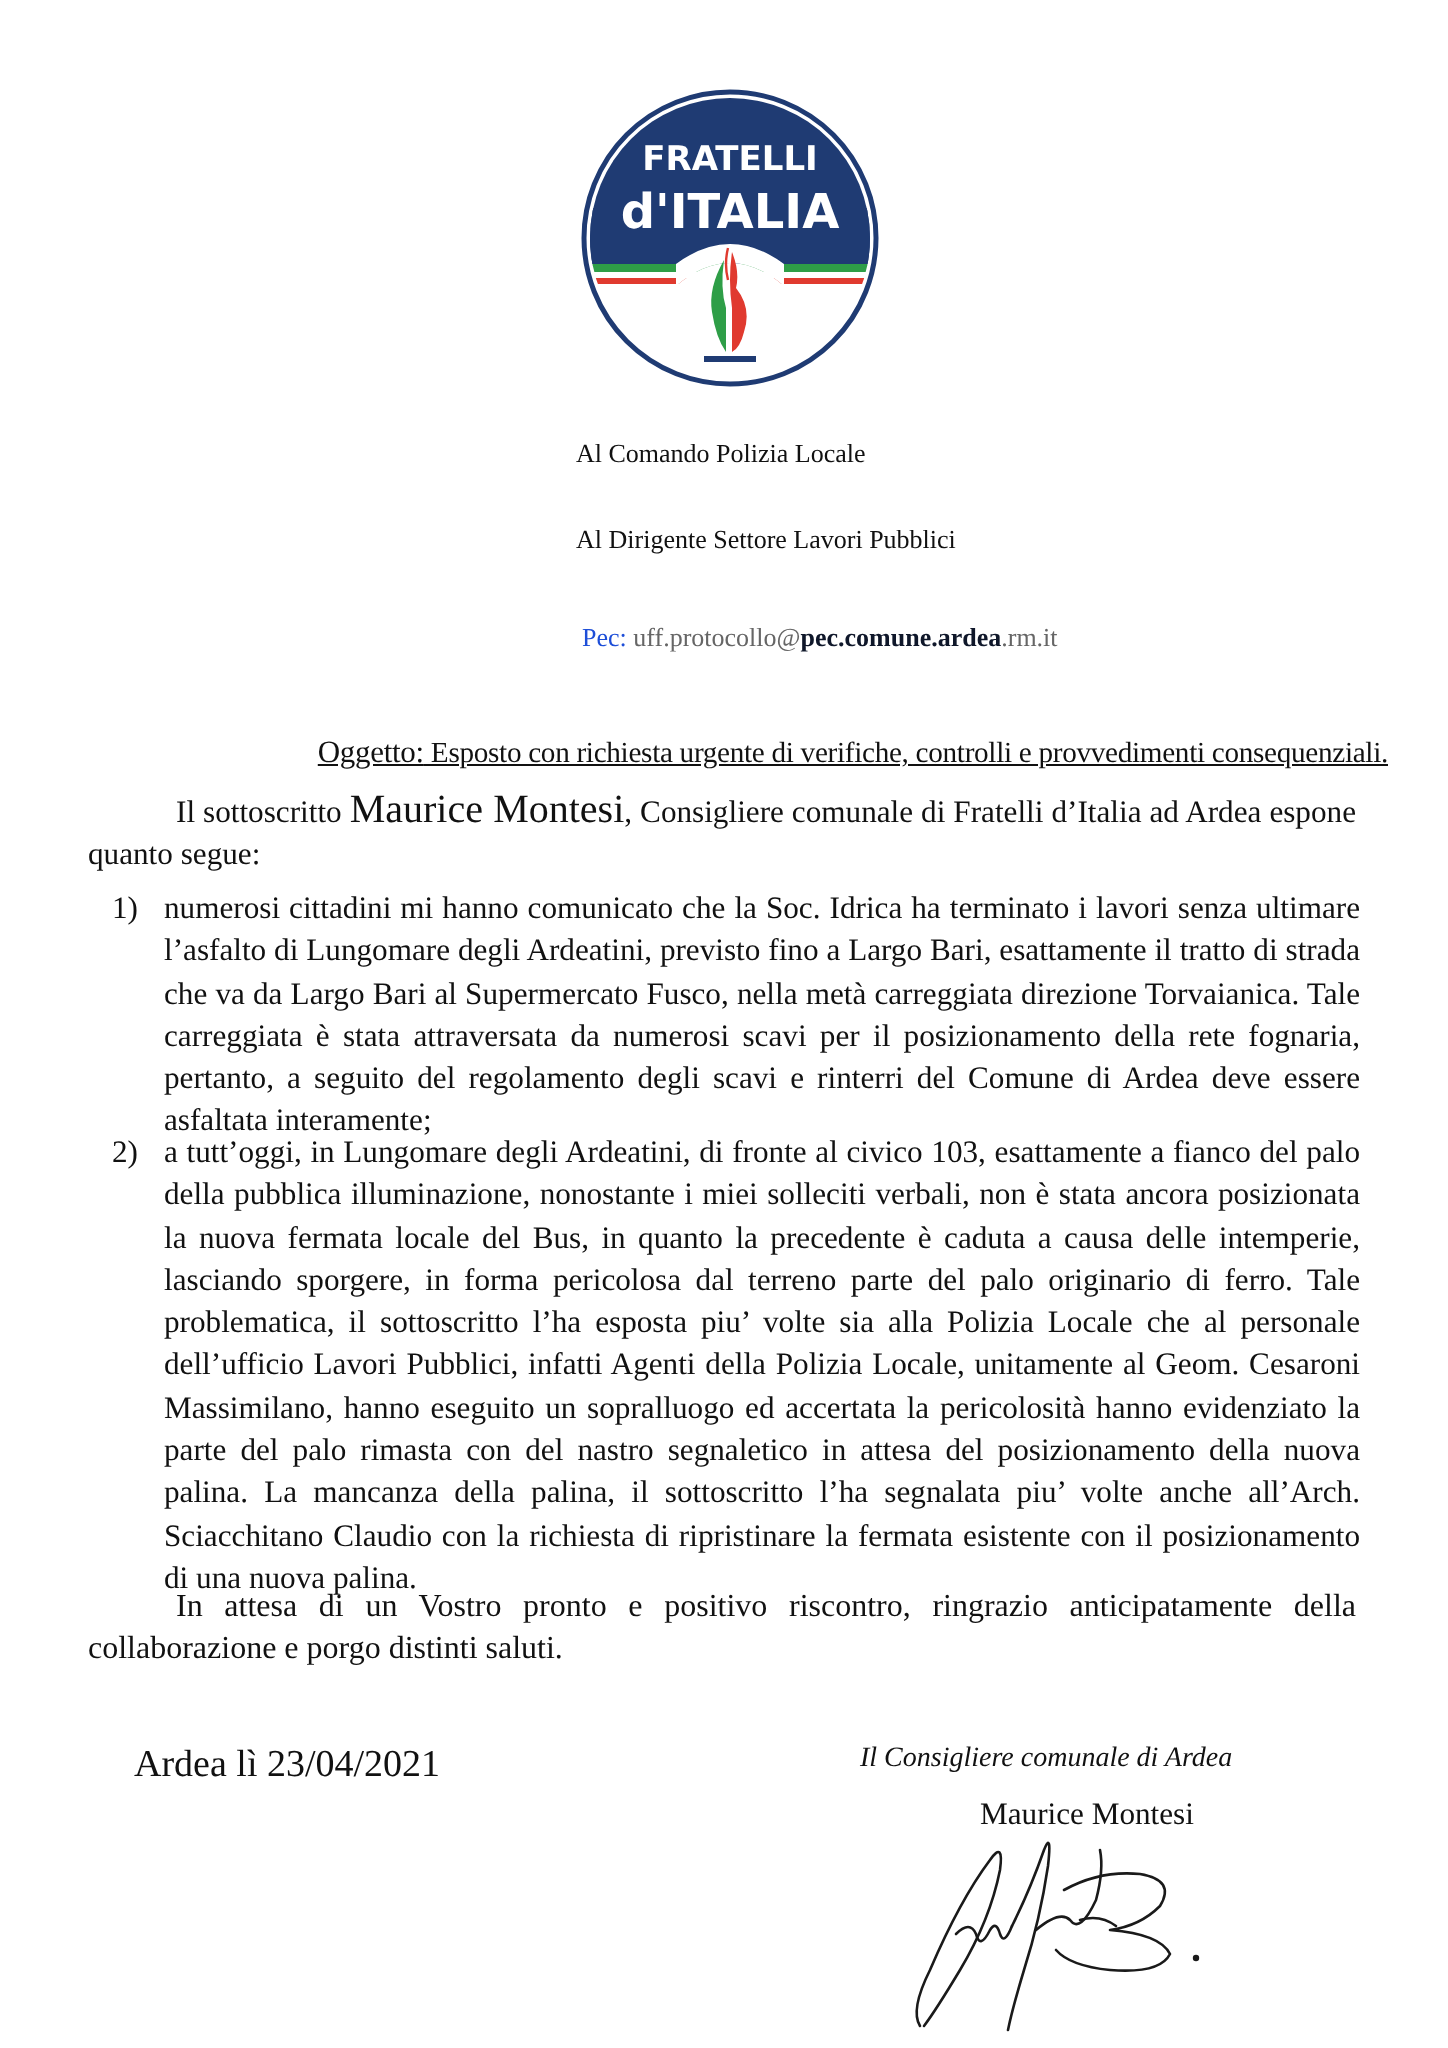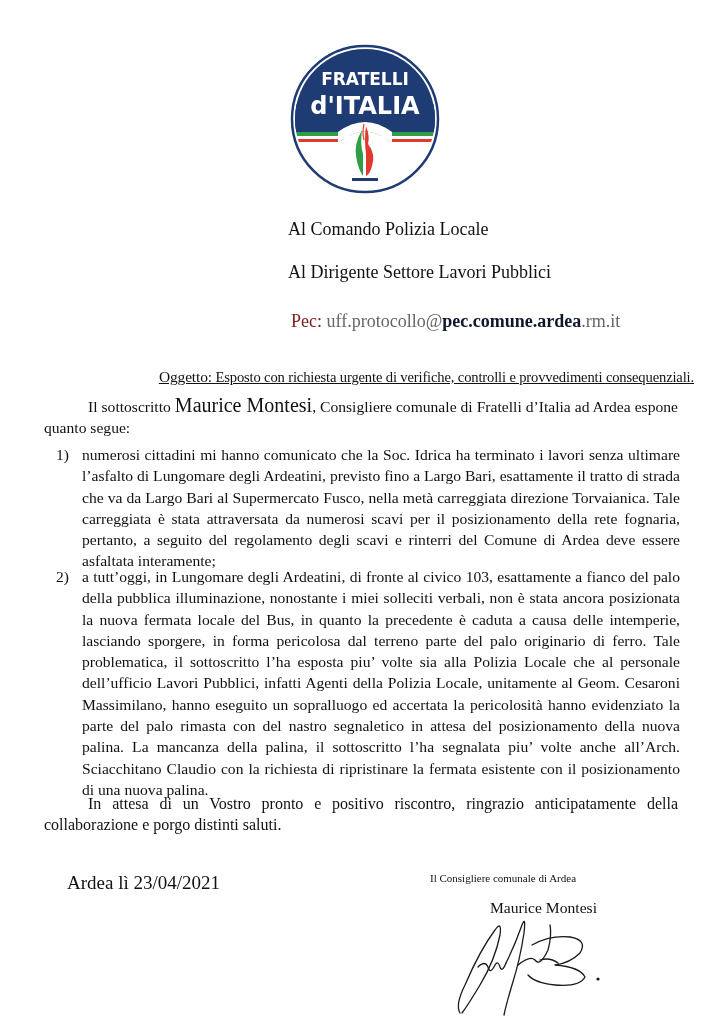--- a/index.html
+++ b/index.html
@@ -1,44 +1,44 @@
 <!DOCTYPE html>
 <html><head>
 <meta charset="utf-8">
 <style>
   html, body { margin: 0; padding: 0; background: #ffffff; }
   body { width: 724px; height: 1024px; position: relative; overflow: hidden;
          font-family: "Liberation Serif", "DejaVu Serif", serif; color: #111; }
   .logo { position: absolute; left: 290px; top: 44px; width: 150px; height: 150px; }
-  .addr { position: absolute; left: 288px; font-size: 18px; font-family: Liberation Serif, serif; }
+  .addr { position: absolute; left: 288px; font-size: 13px; font-family: Liberation Serif, serif; }
   .addr.a1 { top: 219px; }
   .addr.a2 { top: 262px; }
   .addr.a3 { top: 311px; left: 291px; }
-  .pec-label { color: #7f1d1d; }
+  .pec-label { color: #1d4ed8; }
   .pec-val { color: #666; }
   .pec-val b { font-weight: bold; color: #0f172a; }
   .subject { position: absolute; left: 44px; top: 368px; width: 650px;
              font-size: 14.6px; font-weight: normal; text-decoration: underline;
              white-space: nowrap; letter-spacing: -0.15px; text-align: right; }
   .subject .lbl { font-size: 15.5px; }
   .intro { position: absolute; left: 44px; top: 395px; width: 634px;
            font-size: 15.6px; line-height: 21px; text-align: justify; }
   .intro .first { text-indent: 44px; }
   .intro .name { font-size: 20px; }
   .list { position: absolute; left: 44px; width: 636px; font-size: 15.6px;
           line-height: 21.3px; text-align: justify; }
   .list.i1 { top: 444px; }
   .list.i2 { top: 566px; }
   .list .num { position: absolute; left: 12px; top: 0; }
   .list .txt { margin-left: 38px; }
   .closing { position: absolute; left: 44px; top: 793px; width: 634px;
              font-size: 16px; line-height: 21px; text-align: justify;
              text-indent: 44px; }
   .place-date { position: absolute; left: 67px; top: 872px; font-size: 19px; }
-  .sign-title { position: absolute; left: 430px; top: 872px; font-size: 11px; }
+  .sign-title { position: absolute; left: 430px; top: 872px; font-size: 14px; font-style: italic; }
   .sign-name { position: absolute; left: 490px; top: 899px; font-size: 15.6px; }
   .signature { position: absolute; left: 440px; top: 905px; width: 190px; height: 115px; }
 </style>
 </head>
 <body>
 
 <svg class="logo" viewBox="0 0 150 150">
   <defs>
     <clipPath id="circ">
         <circle cx="75" cy="75" r="70"></circle>

